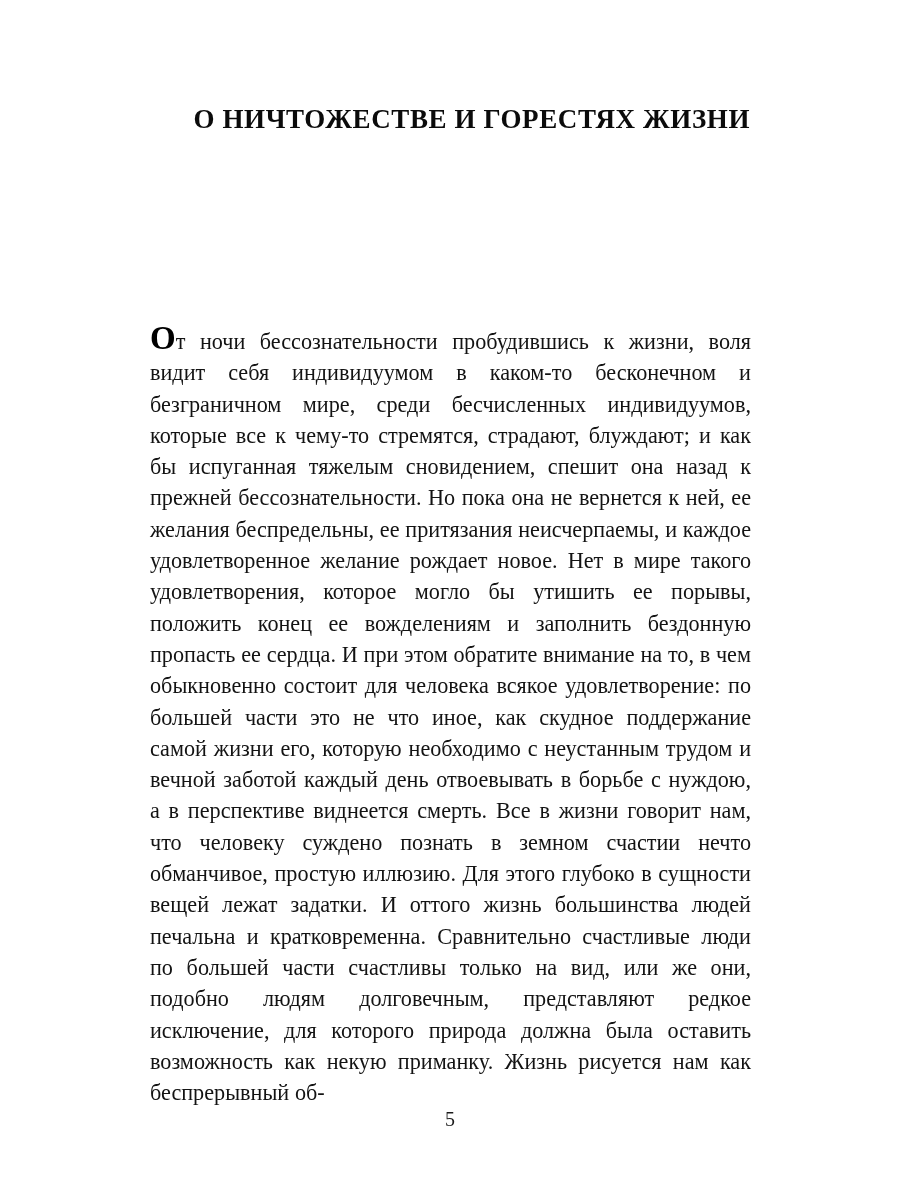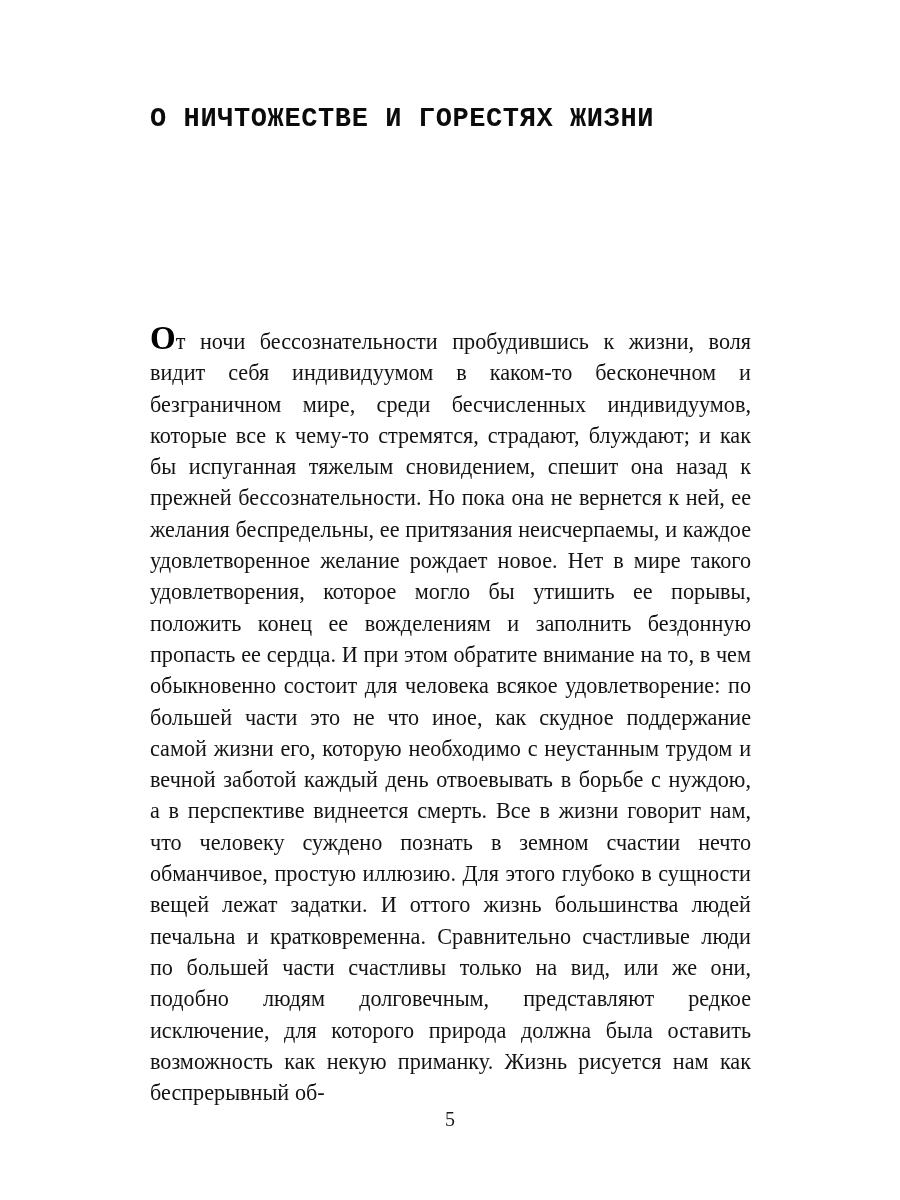--- a/index.html
+++ b/index.html
@@ -22,27 +22,27 @@
     background: #ffffff;
     box-sizing: border-box;
   }
 
   
   .chapter-title {
     position: absolute;
     left: 150px;
     top: 86px;
     width: 600px;
-    text-align: left;
+    text-align: right;
     font-size: 27px;
     font-weight: bold;
     letter-spacing: 0.6px;
     line-height: 1.15;
     color: #0b0b0b;
-    font-family: Liberation Mono, monospace;
+    font-family: Liberation Serif, serif;
     white-space: nowrap;
   }
 
   
   .body-block {
     position: absolute;
     left: 150px;
     top: 326px;
     width: 601px;
   }

